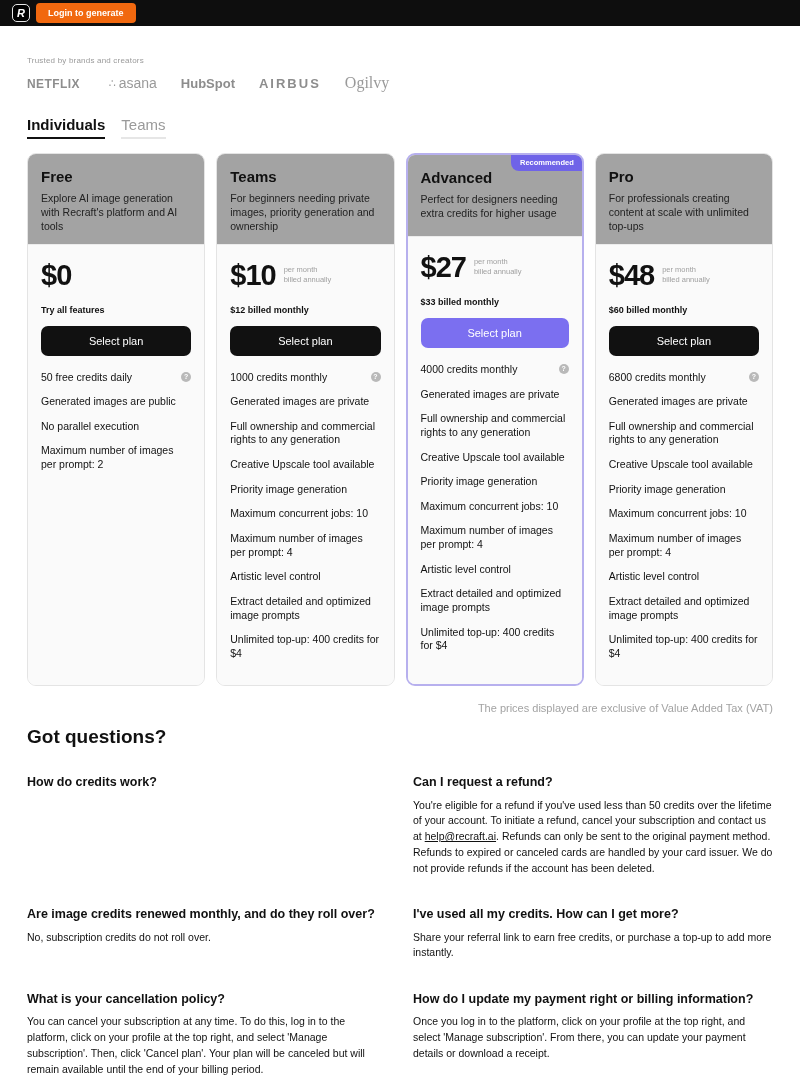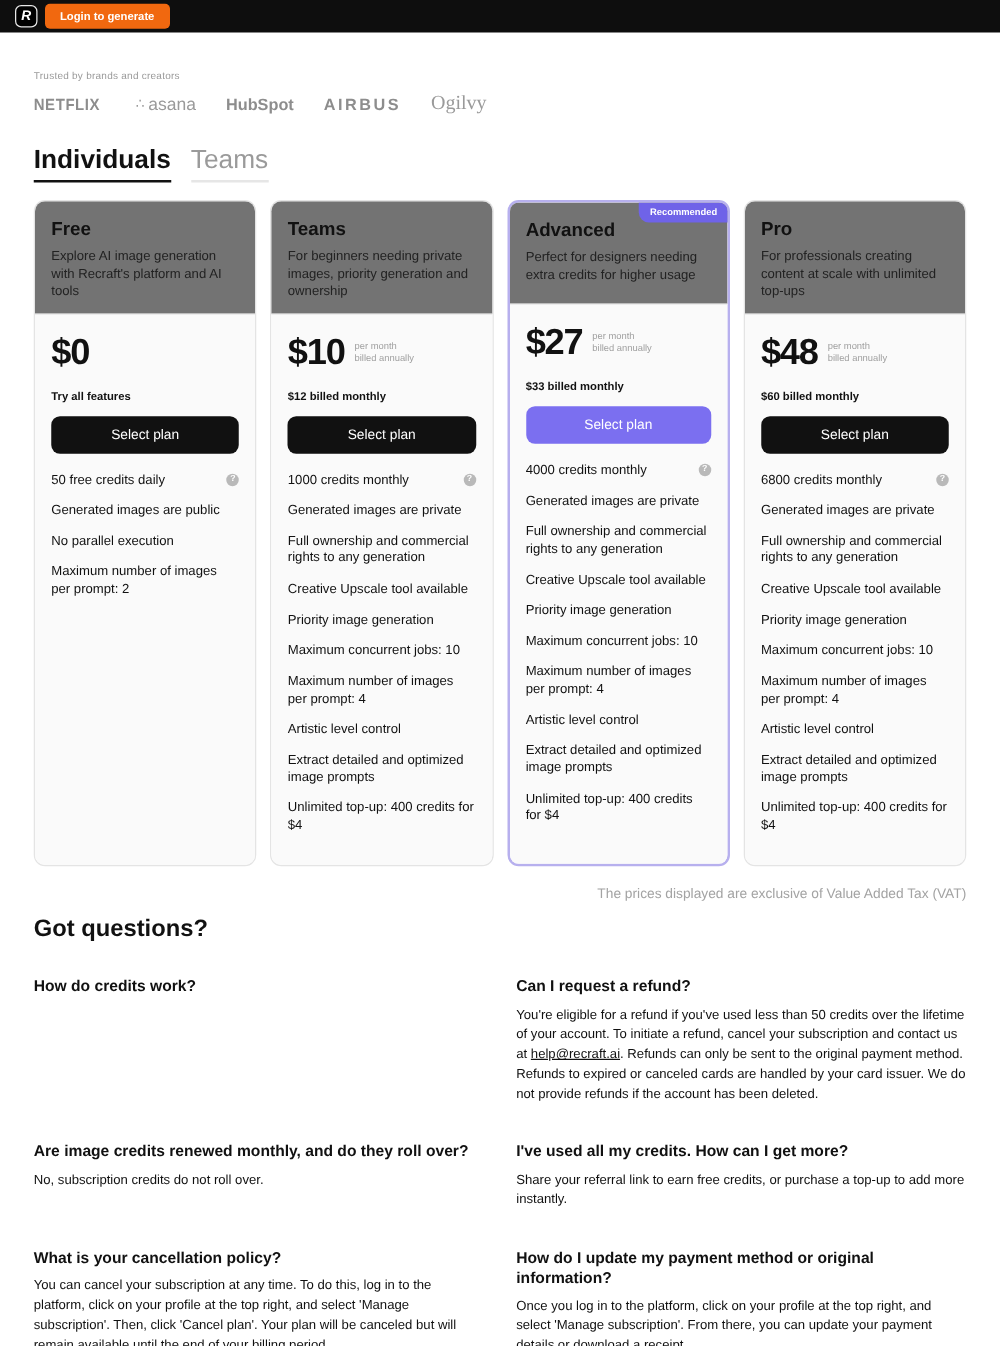--- a/index.html
+++ b/index.html
@@ -30,40 +30,40 @@
   .brands { display:flex; align-items:center; gap:24px; margin-top:9px; color:#8d8d8d; }
   .brand { white-space:nowrap; }
   .brand-netflix { font-size:13px; font-weight:700; letter-spacing:.5px; transform:scaleX(.92); transform-origin:left; }
   .brand-asana { font-size:14px; color:#9a9a9a; display:inline-flex; align-items:center; gap:3px; }
   .asana-dots { font-size:11px; line-height:1; }
   .brand-hubspot { font-size:13px; font-weight:600; color:#8d8d8d; }
   .brand-airbus { font-size:13px; font-weight:700; letter-spacing:2px; color:#8d8d8d; }
   .brand-ogilvy { font-family:"Liberation Serif", serif; font-size:16px; color:#9a9a9a; }
   
   .tabs { display:flex; gap:16px; margin-top:24px; }
-  .tab { font-size:21px; padding-bottom:4px; cursor:pointer; }
+  .tab { font-size:15px; padding-bottom:4px; cursor:pointer; }
   .tab.active { font-weight:700; color:#111; border-bottom:2px solid #111; }
   .tab.inactive { color:#9a9a9a; border-bottom:2px solid #e6e6e6; }
   
   .plans {
     display:grid; grid-template-columns:repeat(4,1fr); gap:11px;
     margin-top:14px; align-items:stretch;
   }
   .card {
     background:#fff; border:1px solid #e4e4e4; border-radius:9px;
     display:flex; flex-direction:column; position:relative; overflow:hidden;
   }
   .card.recommended { border:2px solid #b7b0ee; }
   .badge {
     position:absolute; top:0; right:-1px;
     background:var(--accent-purple-badge,#6f63e8); color:#fff;
     font-size:7.5px; font-weight:700; padding:3px 9px 4px;
     border-radius:0 7px 0 8px;
   }
-  .card-head { padding:14px 13px 10px; min-height:81px; background:#737373; }
+  .card-head { padding:14px 13px 10px; min-height:81px; background:#a3a3a3; }
   .plan-name { font-size:15px; font-weight:700; }
   .plan-desc { font-size:10.5px; line-height:1.35; color:#222; margin-top:6px; }
   .card-body {
     border-top:1px solid #ececec; background:#fafafa; flex:1;
     padding:16px 13px 14px; display:flex; flex-direction:column;
   }
   .price-row { display:flex; align-items:flex-start; gap:8px; min-height:32px; }
   .price { font-size:29px; font-weight:800; letter-spacing:-1px; line-height:1; }
   .price-note { font-size:7.5px; color:#a0a0a0; line-height:1.35; margin-top:4px; }
   .price-note span { display:block; }
@@ -341,19 +341,19 @@
       <div class="q">I've used all my credits. How can I get more?</div>
       <div class="a"><span>Share your referral link to earn free credits, or purchase a top-up to add more instantly.</span></div>
     </div>
 
     <div class="qa">
       <div class="q">What is your cancellation policy?</div>
       <div class="a"><span>You can cancel your subscription at any time. To do this, log in to the platform, click on your profile at the top right, and select 'Manage subscription'. Then, click 'Cancel plan'. Your plan will be canceled but will remain available until the end of your billing period.</span></div>
     </div>
 
     <div class="qa">
-      <div class="q">How do I update my payment method or original information?</div>
+      <div class="q">How do I update my payment right or billing information?</div>
       <div class="a"><span>Once you log in to the platform, click on your profile at the top right, and select 'Manage subscription'. From there, you can update your payment details or download a receipt.</span></div>
     </div>
 
   </section>
 
 </main>
 
 </body></html>

